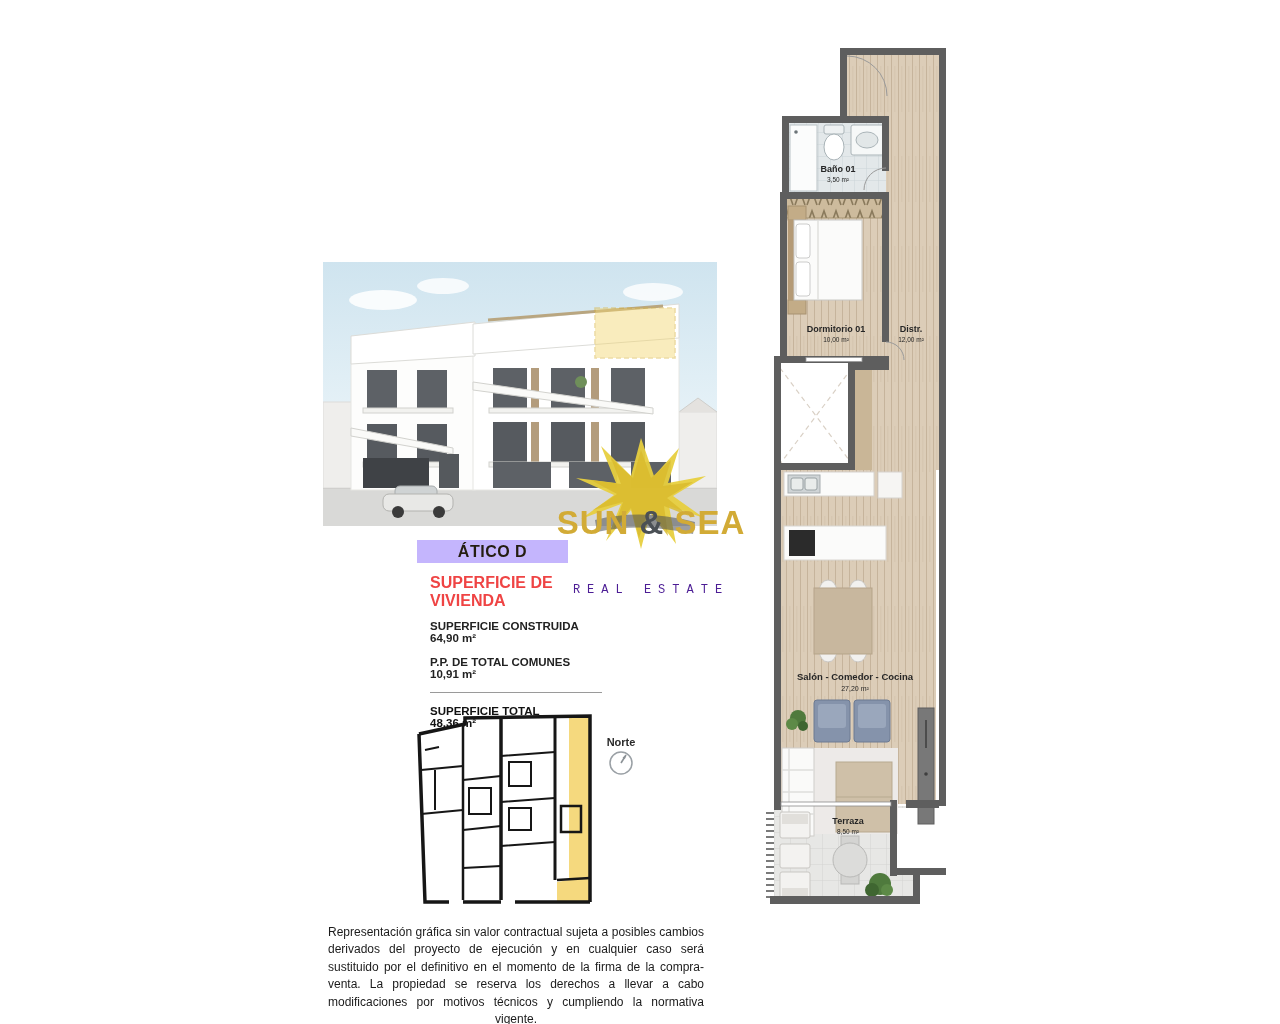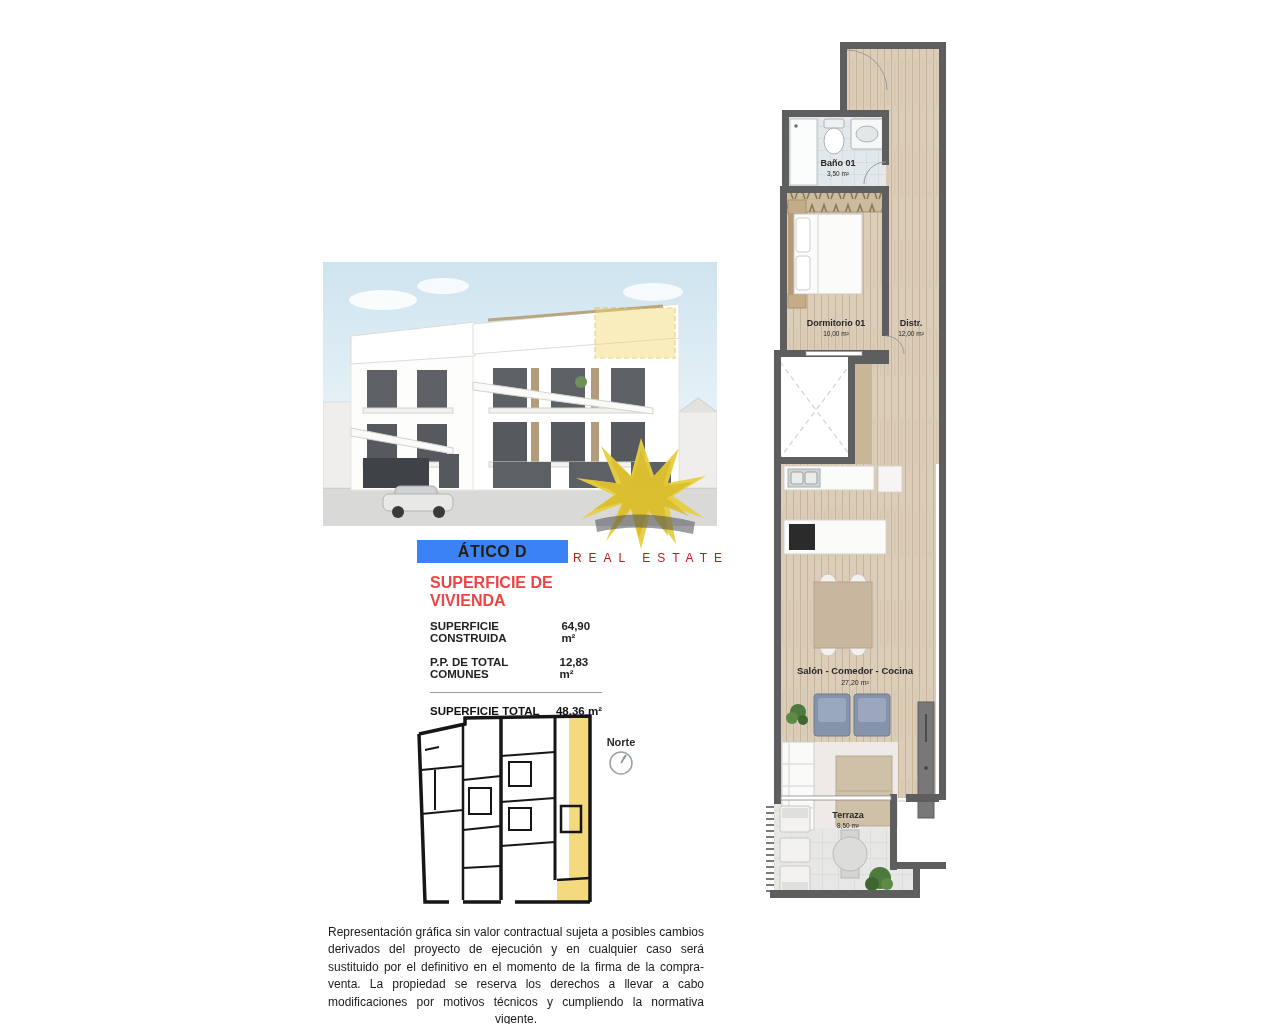--- a/index.html
+++ b/index.html
@@ -8,43 +8,43 @@
   .abs{position:absolute;}
 
   
   .render{left:323px;top:262px;width:394px;height:264px;}
 
   
   .logo-sun{left:575px;top:438px;width:132px;height:112px;}
   .logo-text{left:553px;top:506px;width:196px;text-align:center;font-size:33px;font-weight:bold;
              color:#d2ab36;letter-spacing:1px;line-height:1;}
   .logo-text .amp{color:#4b5055;}
-  .logo-tag{left:553px;top:551px;width:196px;text-align:center;font-size:12px;color:#b91c1c;
-            letter-spacing:7px;font-weight:500;}
-
-  
-  .title-bar{left:417px;top:540px;width:151px;height:23px;background:#3b82f6;
+  .logo-tag{left:553px;top:583px;width:196px;text-align:center;font-size:12px;color:#4c1d95;
+            letter-spacing:7px;font-weight:500;font-family:Liberation Mono, monospace;}
+
+  
+  .title-bar{left:417px;top:540px;width:151px;height:23px;background:#c4b5fd;
              display:flex;align-items:center;justify-content:center;
              font-size:16px;font-weight:bold;color:#241d10;letter-spacing:.5px;}
 
   
   .surface{left:430px;top:574px;width:172px;font-size:11.5px;}
   .surface .s-head{font-weight:bold;font-size:16px;margin-bottom:10px;color:#ef4444;}
-  .surface .s-row{display:flex;justify-content:space-between;margin-bottom:12px;font-weight:600;color:#222;}
+  .surface .s-row{display:flex;margin-bottom:12px;font-weight:600;color:#222;flex-direction:column;}
   .surface .s-row .s-val{font-weight:600;}
   .surface .s-div{border-top:1px solid #9a9a9a;margin:2px 0 12px 0;}
   .surface .total{font-weight:bold;color:#111;}
 
   
   .locator{left:405px;top:710px;width:195px;height:222px;}
   .compass{left:598px;top:712px;width:46px;text-align:center;}
   .compass .c-label{font-size:11px;font-weight:600;color:#2b2b2b;margin-bottom:2px;margin-top:24px;}
 
   
-  .plan{left:758px;top:42px;width:212px;height:872px;}
+  .plan{left:758px;top:48px;width:212px;height:872px;}
 
   
   .disclaimer{left:328px;top:924px;width:376px;margin:0;font-size:12px;line-height:1.45;
               text-align:justify;text-align-last:center;color:#1b1b1b;font-weight:500;}
 
   svg{display:block;}
   text{font-family:"Liberation Sans", sans-serif;}
 </style>
 </head>
 <body>
@@ -129,33 +129,34 @@
     </svg>
   </div>
 
   <div class="abs logo-sun">
     <svg width="132" height="112" viewBox="0 0 132 112">
       <polygon points="66,0 79,38 104,10 93,45 131,38 98,58 129,80 94,68 101,106 76,72 66,111 56,72 31,103 46,66 6,81 39,57 1,40 41,45 26,8 56,38" fill="#e7cf3f" opacity="0.95"></polygon>
       <polygon points="66,12 76,40 96,22 88,48 118,44 92,60 114,78 89,68 93,98 73,72 64,100 56,70 38,92 48,64 18,72 42,56 16,42 46,46 36,20 58,40" fill="#d9bb2e" opacity="0.85"></polygon>
       <path d="M20 82 Q66 70 120 84 L118 96 Q66 84 22 94 Z" fill="#4a4f54" opacity="0.55"></path>
     </svg>
   </div>
+  <div class="abs logo-text"><span>SUN</span> <span class="amp">&amp;</span> <span>SEA</span></div>
   <div class="abs logo-tag">REAL ESTATE</div>
 
   <div class="abs title-bar">ÁTICO D</div>
 
   <div class="abs surface">
     <div class="s-head">SUPERFICIE DE VIVIENDA</div>
     <div class="s-row">
       <span>SUPERFICIE CONSTRUIDA</span>
       <span class="s-val">64,90 m²</span>
     </div>
     <div class="s-row">
       <span>P.P. DE TOTAL COMUNES</span>
-      <span class="s-val">12,83 m²</span>
+      <span class="s-val">10,91 m²</span>
     </div>
     <div class="s-div"></div>
     <div class="s-row total">
       <span>SUPERFICIE TOTAL</span>
       <span class="s-val">48,36 m²</span>
     </div>
   </div>
 
   <div class="abs locator">
     <svg width="195" height="222" viewBox="0 0 195 222">

